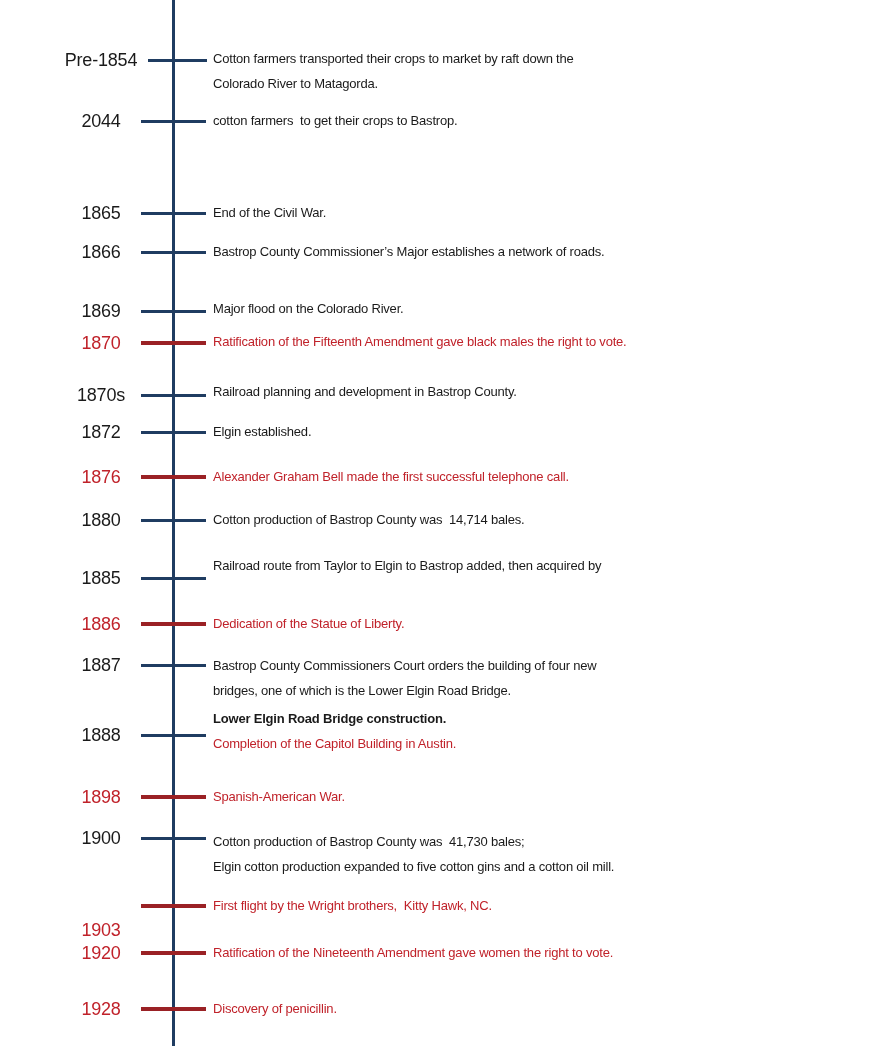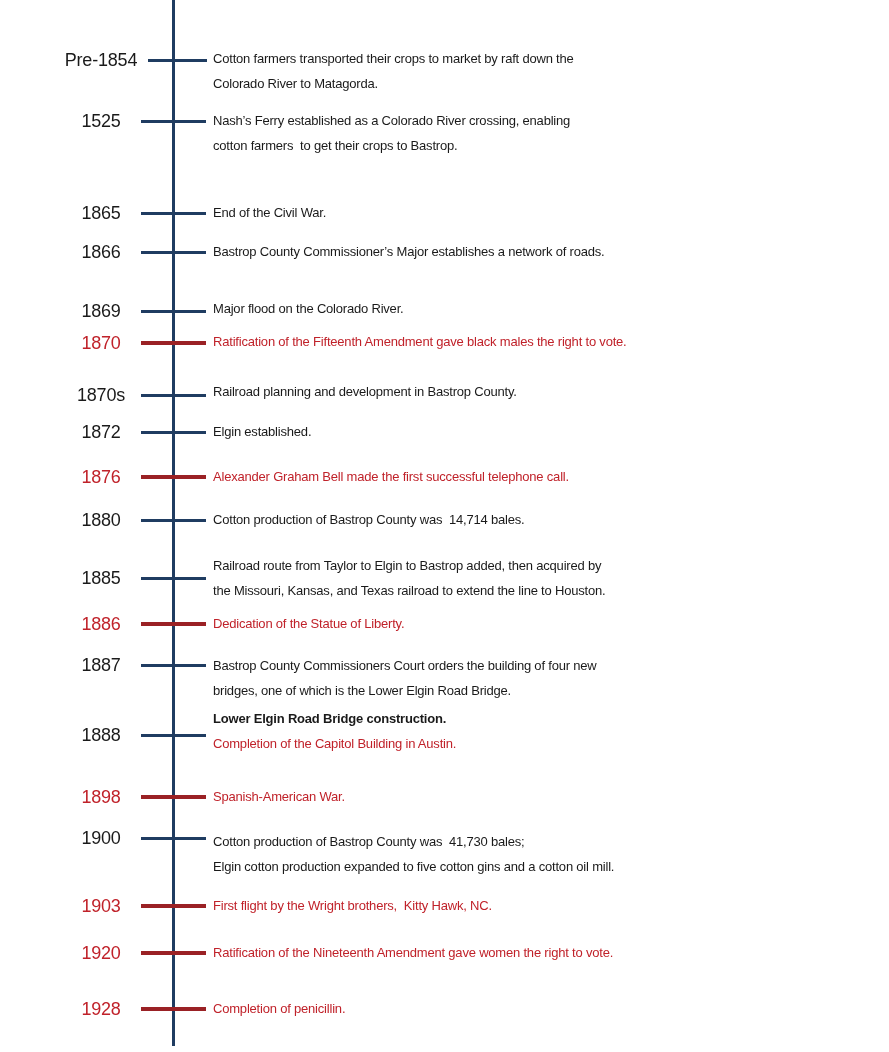--- a/index.html
+++ b/index.html
@@ -59,23 +59,22 @@
 <div id="canvas">
   <div class="axis"></div>
   <div id="timeline">
       <div class="tick tick-dark" style="top: 59px; left: 148px; width: 59px;"></div>
       <div class="year text-dark" style="top: 47px;">Pre-1854</div>
       <div class="event-text" style="top: 46px;">
         <div class="line line-dark">Cotton farmers transported their crops to market by raft down the</div>
         <div class="line line-dark">Colorado River to Matagorda.</div>
       </div>
       <div class="tick tick-dark" style="top: 120px;"></div>
-      <div class="year text-dark" style="top: 108px;">1525</div>
+      <div class="year text-dark" style="top: 108px;">2044</div>
       <div class="event-text" style="top: 108px;">
-        <div class="line line-dark">Nash’s Ferry established as a Colorado River crossing, enabling</div>
         <div class="line line-dark">cotton farmers  to get their crops to Bastrop.</div>
       </div>
       <div class="tick tick-dark" style="top: 212px;"></div>
       <div class="year text-dark" style="top: 200px;">1865</div>
       <div class="event-text" style="top: 200px;">
         <div class="line line-dark">End of the Civil War.</div>
       </div>
       <div class="tick tick-dark" style="top: 251px;"></div>
       <div class="year text-dark" style="top: 239px;">1866</div>
       <div class="event-text" style="top: 239px;">
@@ -108,21 +107,20 @@
       </div>
       <div class="tick tick-dark" style="top: 519px;"></div>
       <div class="year text-dark" style="top: 507px;">1880</div>
       <div class="event-text" style="top: 507px;">
         <div class="line line-dark">Cotton production of Bastrop County was  14,714 bales.</div>
       </div>
       <div class="tick tick-dark" style="top: 577px;"></div>
       <div class="year text-dark" style="top: 565px;">1885</div>
       <div class="event-text" style="top: 553px;">
         <div class="line line-dark">Railroad route from Taylor to Elgin to Bastrop added, then acquired by</div>
-        <div class="line line-dark">the Missouri, Kansas, and Texas railroad to extend the line to Houston.</div>
       </div>
       <div class="tick tick-red" style="top: 622px;"></div>
       <div class="year text-red" style="top: 611px; text-align: center;">1886</div>
       <div class="event-text" style="top: 611px;">
         <div class="line line-red">Dedication of the Statue of Liberty.</div>
       </div>
       <div class="tick tick-dark" style="top: 664px;"></div>
       <div class="year text-dark" style="top: 652px;">1887</div>
       <div class="event-text" style="top: 653px;">
         <div class="line line-dark">Bastrop County Commissioners Court orders the building of four new</div>
@@ -139,28 +137,28 @@
       <div class="event-text" style="top: 784px;">
         <div class="line line-red">Spanish-American War.</div>
       </div>
       <div class="tick tick-dark" style="top: 837px;"></div>
       <div class="year text-dark" style="top: 825px;">1900</div>
       <div class="event-text" style="top: 829px;">
         <div class="line line-dark">Cotton production of Bastrop County was  41,730 bales;</div>
         <div class="line line-dark">Elgin cotton production expanded to five cotton gins and a cotton oil mill.</div>
       </div>
       <div class="tick tick-red" style="top: 904px;"></div>
-      <div class="year text-red" style="top: 893px;">1903</div>
+      <div class="year text-red" style="top: 917px;">1903</div>
       <div class="event-text" style="top: 893px;">
         <div class="line line-red">First flight by the Wright brothers,  Kitty Hawk, NC.</div>
       </div>
       <div class="tick tick-red" style="top: 951px;"></div>
       <div class="year text-red" style="top: 940px;">1920</div>
       <div class="event-text" style="top: 940px;">
         <div class="line line-red">Ratification of the Nineteenth Amendment gave women the right to vote.</div>
       </div>
       <div class="tick tick-red" style="top: 1007px;"></div>
       <div class="year text-red" style="top: 996px;">1928</div>
       <div class="event-text" style="top: 996px;">
-        <div class="line line-red">Completion of penicillin.</div>
+        <div class="line line-red">Discovery of penicillin.</div>
       </div>
     </div>
 </div>
 
 </body></html>

